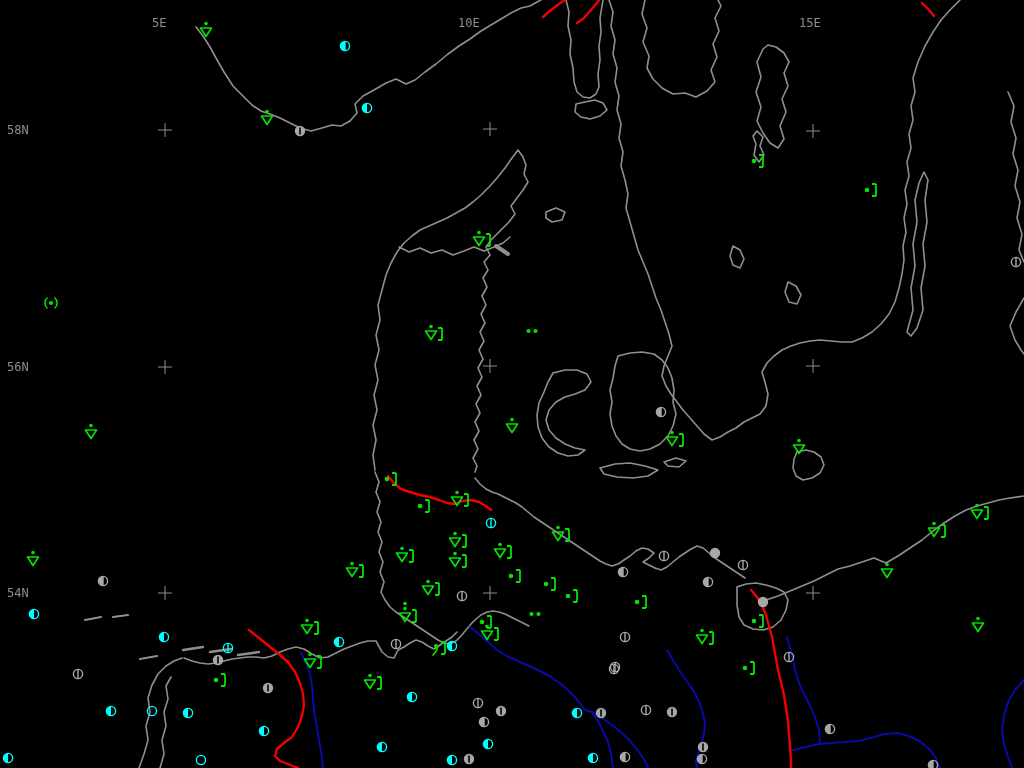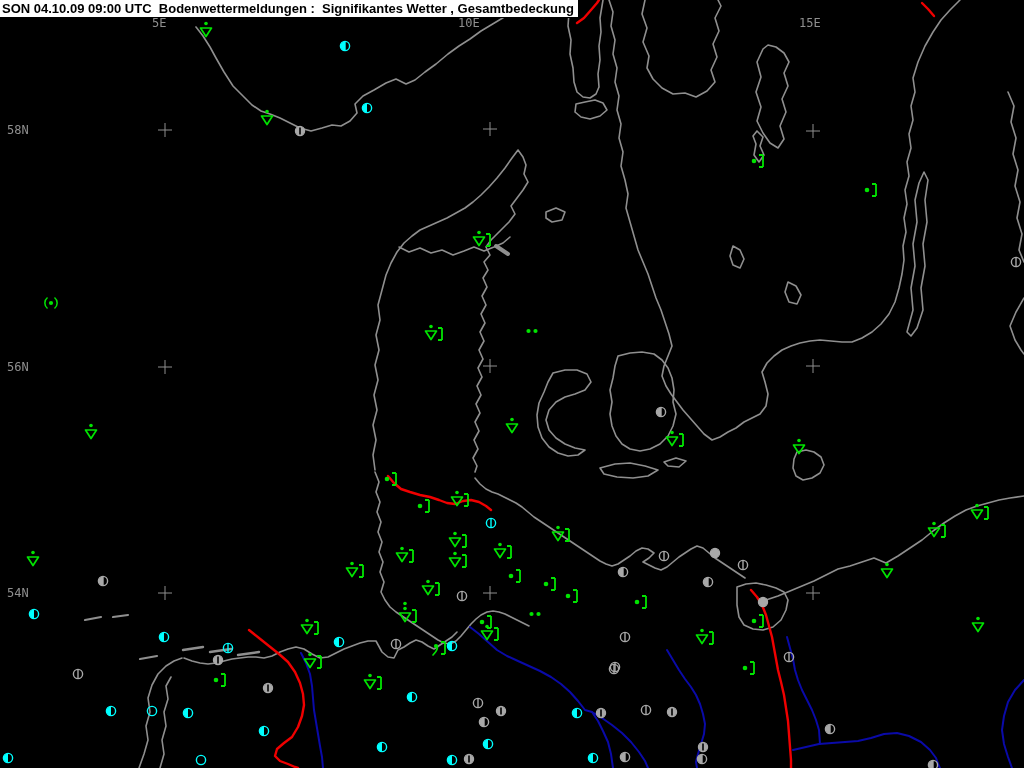--- a/index.html
+++ b/index.html
@@ -517,14 +517,13 @@
           <path d="M 625 752.4 A 4.6 4.6 0 0 0 625 761.6 Z" fill="#a8a8a8"></path>
           <line x1="625" y1="752.4" x2="625" y2="761.6" stroke="#a8a8a8" stroke-width="1.4"></line>
         </g>
         <g>
           <circle cx="830" cy="729" r="4.6" fill="none" stroke="#a8a8a8" stroke-width="1.4"></circle>
           <path d="M 830 724.4 A 4.6 4.6 0 0 0 830 733.6 Z" fill="#a8a8a8"></path>
           <line x1="830" y1="724.4" x2="830" y2="733.6" stroke="#a8a8a8" stroke-width="1.4"></line>
         </g>
       </g>
     </svg>
-  <div class="title-bar">SON 04.10.09 09:00 UTC  Bodenwettermeldungen :  Signifikantes Wetter , Gesamtbedeckung</div>
 </div>
 
 </body></html>

